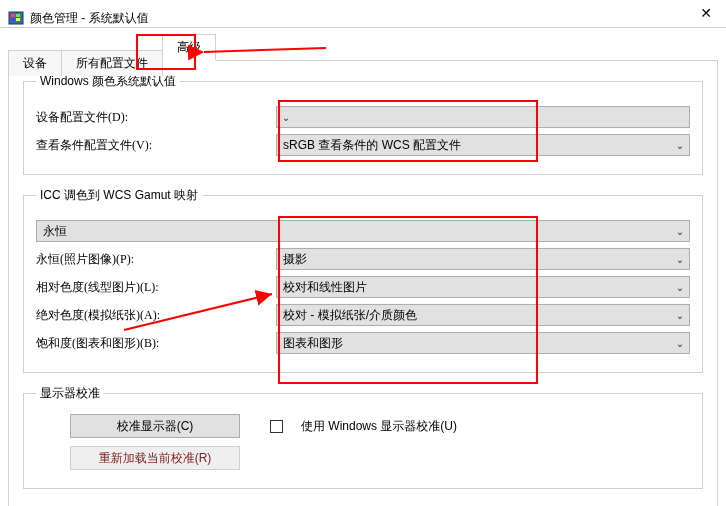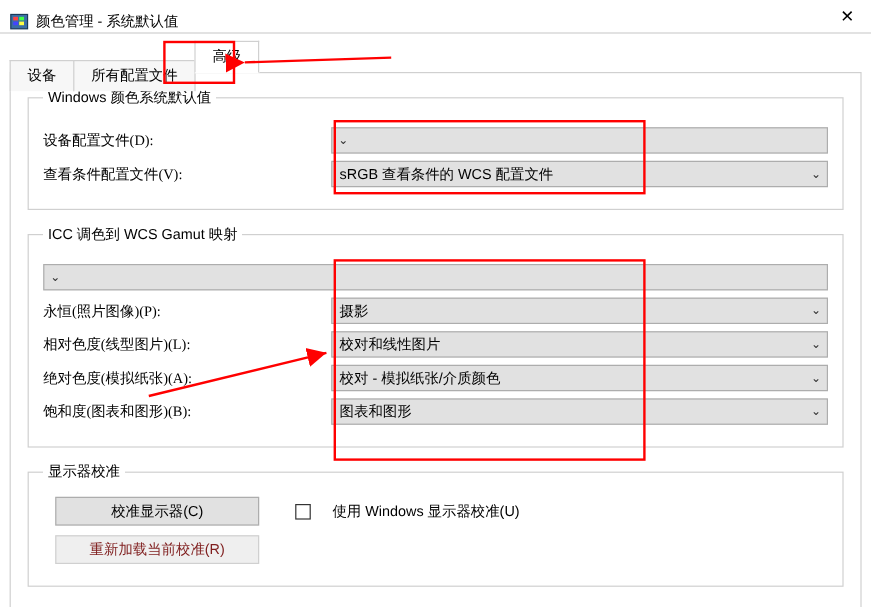--- a/index.html
+++ b/index.html
@@ -125,20 +125,21 @@
     padding: 2px 0 6px 10px;
   }
   .btn {
     border: 1px solid #adadad;
     background: #e1e1e1;
     padding: 4px 2px;
     min-width: 170px;
     text-align: center;
     height: 24px;
     line-height: 14px;
+    margin-left: 24px;
   }
   .btn.disabled {
     color: #7f1d1d;
     background: #efefef;
     border-color: #d0d0d0;
   }
   .checkbox {
     display: flex;
     align-items: center;
     gap: 18px;
@@ -211,20 +212,21 @@
         </div>
       </div>
     </fieldset>
 
     <fieldset>
       <legend>ICC 调色到 WCS Gamut 映射</legend>
 
       <div class="row">
         <div class="field">
           <div class="dropdown">
+            <div class="val">永恒</div>
             <div class="chev">⌄</div>
           </div>
         </div>
       </div>
 
       <div class="row">
         <div class="label">永恒(照片图像)(P):</div>
         <div class="field">
           <div class="dropdown">
             <div class="val">摄影</div>

